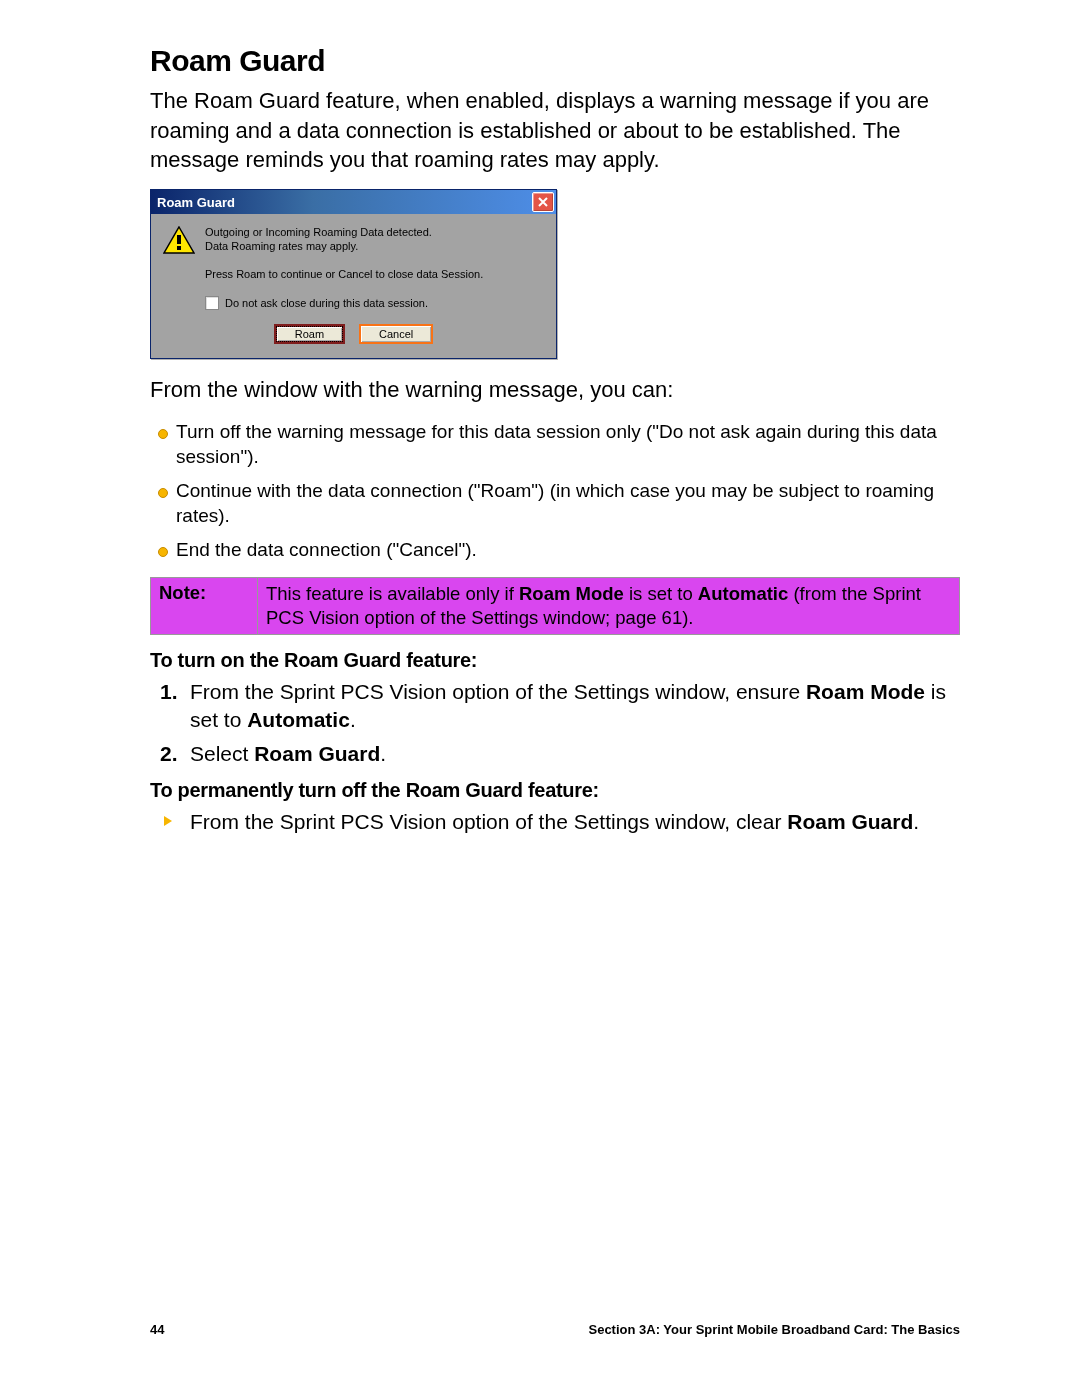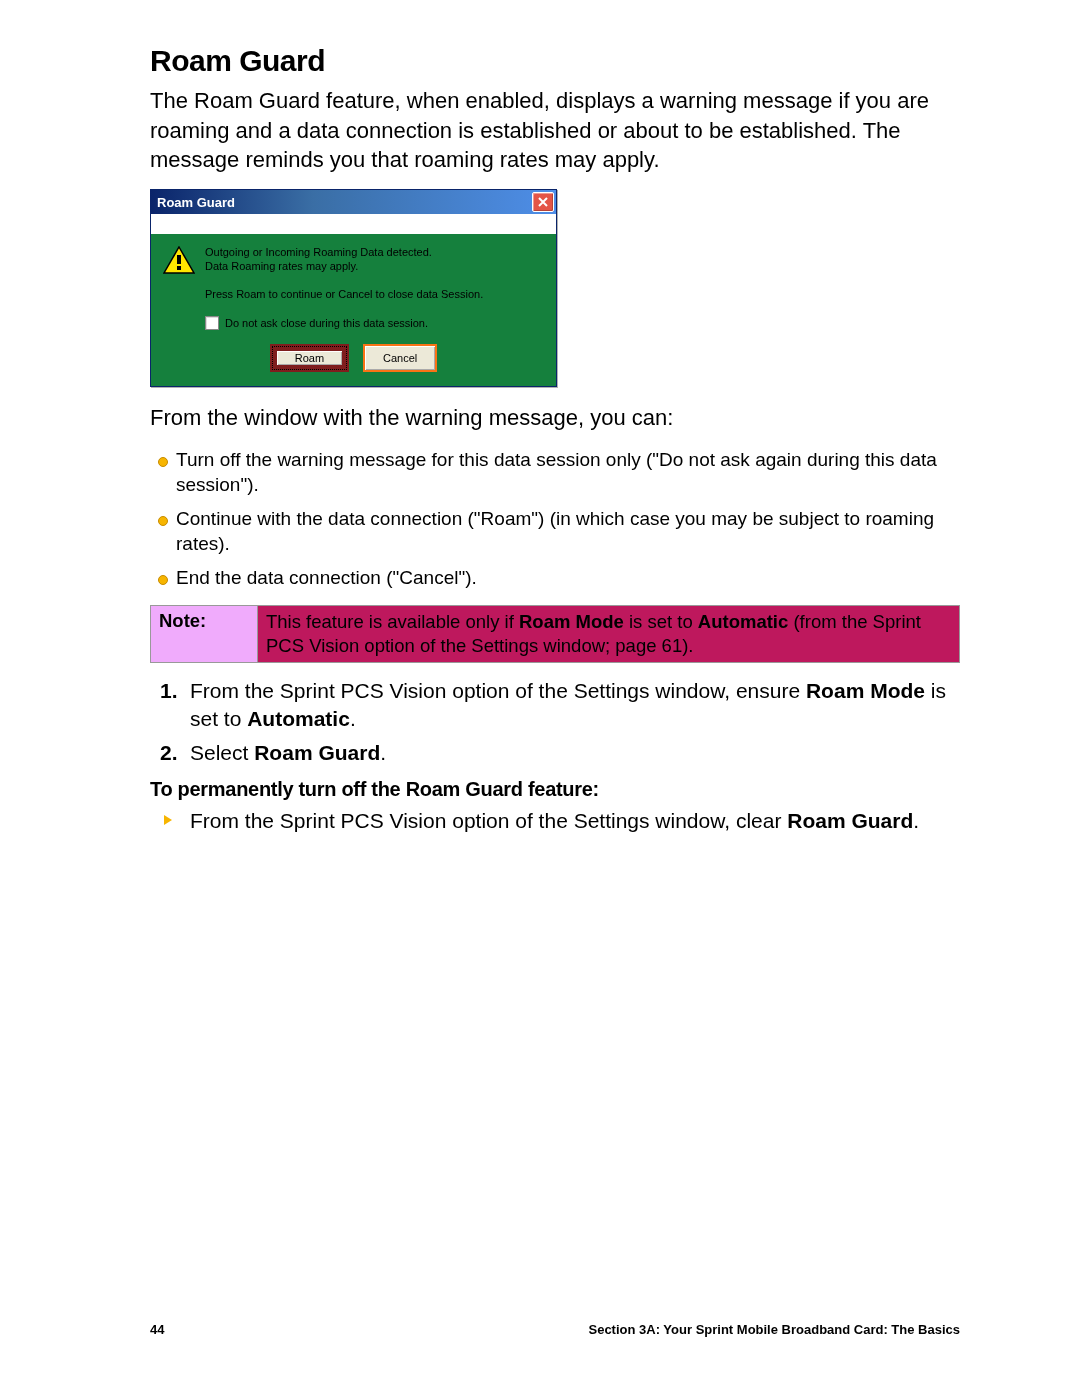--- a/index.html
+++ b/index.html
@@ -54,26 +54,25 @@
     background: #e45547;
     border: 1px solid #fff;
     border-radius: 2px;
     display: flex;
     align-items: center;
     justify-content: center;
     box-shadow: inset -1px -1px 0 rgba(0,0,0,0.2), inset 1px 1px 0 rgba(255,255,255,0.4);
   }
   .closebtn svg { width: 10px; height: 10px; }
   .dlgbody {
-    background: #15803d;
+    background: #a3a3a3;
     padding: 12px 12px 14px 12px;
     font-family: Tahoma, Arial, sans-serif;
     font-size: 11px;
     color: #000;
-    margin-top: 20px;
   }
   .dlgrow1 {
     display: flex;
     gap: 10px;
     margin-bottom: 14px;
   }
   .warnicon {
     width: 32px;
     height: 28px;
     flex-shrink: 0;
@@ -91,21 +90,21 @@
     font-family: Tahoma, Arial, sans-serif;
     font-size: 11px;
     padding: 1px 18px;
     background: #ece9d8;
     border: 2px solid #f97316;
     box-shadow: inset 1px 1px 0 #fff, inset -1px -1px 0 #aaa;
   }
   .winbtn.default {
     outline: 1px dotted #000;
     outline-offset: -3px;
-    border:7px solid #7f1d1d;
+    border:3px solid #7f1d1d;
   }
 
   ul.bullets {
     list-style: none;
     padding: 0;
     margin: 0 0 14px 0;
   }
   ul.bullets > li {
     position: relative;
     padding-left: 26px;
@@ -130,25 +129,25 @@
     width: 100%;
     margin: 6px 0 14px 0;
     font-size: 18.5px;
   }
   table.notebox td {
     border: 1px solid #999;
     padding: 4px 8px;
     vertical-align: top;
   }
   td.notelabel {
-    background: #f0abfc;
+    background: #d946ef;
     font-weight: 700;
     width: 90px;
   }
-  td.notebody { background: #be185d; line-height:1.3;}
+  td.notebody { background: #d946ef; line-height:1.3;}
   .b { font-weight:700; }
 
   .subhead {
     font-weight:700;
     font-size:20px;
     margin: 10px 0 6px 0;
     letter-spacing:-0.3px;
   }
   ol.steps {
     list-style:none; padding:0; margin:0 0 10px 0;
@@ -239,20 +238,21 @@
     <tbody>
         <tr>
       <td class="notelabel">Note:</td>
       <td class="notebody">
         <span>This feature is available only if </span><span class="b">Roam Mode</span><span> is set to </span><span class="b">Automatic</span><span> (from the Sprint PCS Vision option of the Settings window;  page 61).</span>
       </td>
     </tr>
   </tbody>
     </table>
 
+  <div class="subhead">To turn on the Roam Guard feature:</div>
   <ol class="steps">
     <li>
       <span class="num">1.</span>
       <span>From the Sprint PCS Vision option of the Settings window, ensure </span><span class="b">Roam Mode</span><span> is set to </span><span class="b">Automatic</span><span>.</span>
     </li>
     <li>
       <span class="num">2.</span>
       <span>Select </span><span class="b">Roam Guard</span><span>.</span>
     </li>
   </ol>

